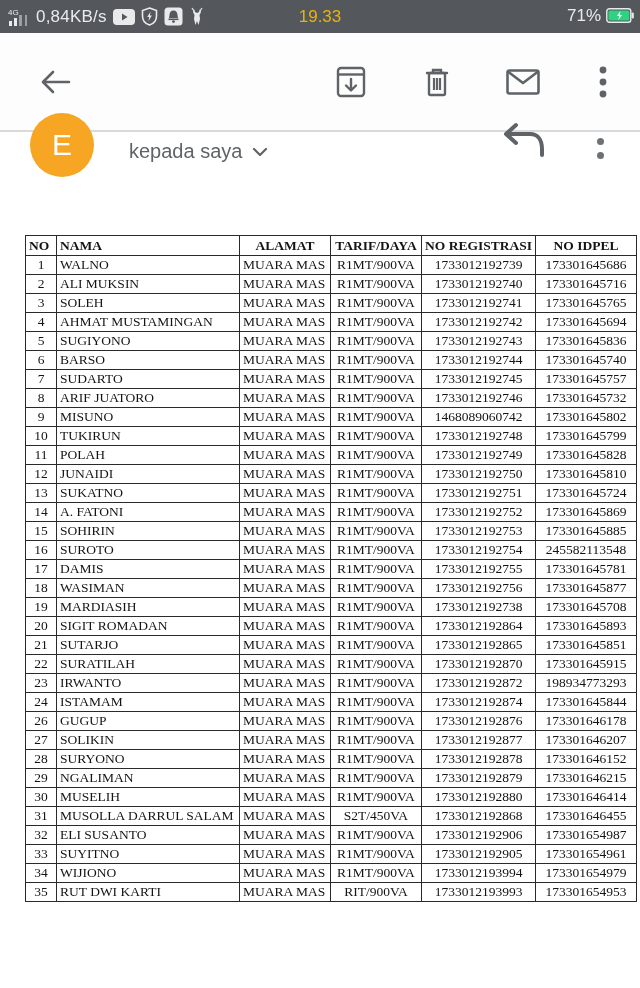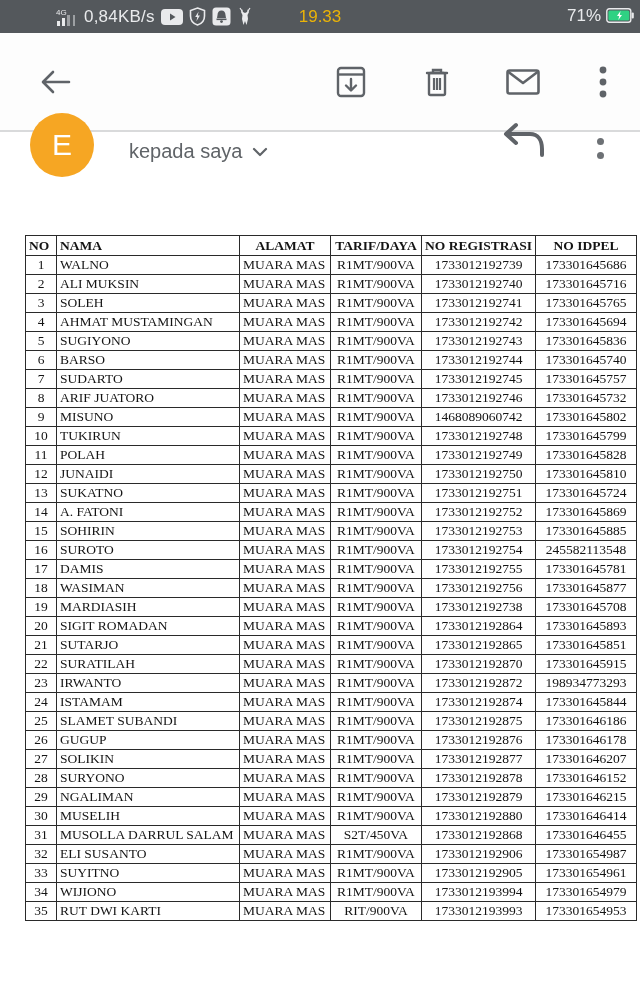--- a/index.html
+++ b/index.html
@@ -2,21 +2,21 @@
 <html><head>
 <meta charset="utf-8">
 <style>
   html,body{margin:0;padding:0;background:#ffffff;}
   .screen{position:relative;width:640px;height:988px;background:#ffffff;overflow:hidden;
           font-family:"Liberation Sans",sans-serif;}
 
   
   .status-bar{position:absolute;left:0;top:0;width:640px;height:33px;background:#54585c;
               display:flex;align-items:center;color:#e9eaec;}
-  .sb-left{display:flex;align-items:center;gap:6px;padding-left:8px;margin-left:48px;}
+  .sb-left{display:flex;align-items:center;gap:6px;padding-left:8px;}
   .sb-speed{font-size:17px;color:#e9eaec;letter-spacing:0.2px;}
   .sb-time{position:absolute;left:0;right:0;text-align:center;font-size:17px;color:#eab308;}
   .sb-right{position:absolute;right:6px;top:0;height:31px;display:flex;align-items:center;gap:5px;}
   .sb-percent{font-size:17px;color:#e9eaec;}
   .sb-icon{display:inline-flex;align-items:center;}
 
   
   .app-bar{position:absolute;left:0;top:33px;width:640px;height:97px;background:#fdfdfd;
            display:flex;align-items:center;}
   .back-btn{margin-left:36px;width:40px;height:40px;display:flex;align-items:center;justify-content:center;cursor:pointer;}
@@ -370,28 +370,20 @@
         </tr>
         <tr>
           <td class="c0">24</td>
           <td class="c1">ISTAMAM</td>
           <td class="c2">MUARA MAS</td>
           <td class="c3">R1MT/900VA</td>
           <td class="c4">1733012192874</td>
           <td class="c5">173301645844</td>
         </tr>
         <tr>
-          <td class="c0">25</td>
-          <td class="c1">SLAMET SUBANDI</td>
-          <td class="c2">MUARA MAS</td>
-          <td class="c3">R1MT/900VA</td>
-          <td class="c4">1733012192875</td>
-          <td class="c5">173301646186</td>
-        </tr>
-        <tr>
           <td class="c0">26</td>
           <td class="c1">GUGUP</td>
           <td class="c2">MUARA MAS</td>
           <td class="c3">R1MT/900VA</td>
           <td class="c4">1733012192876</td>
           <td class="c5">173301646178</td>
         </tr>
         <tr>
           <td class="c0">27</td>
           <td class="c1">SOLIKIN</td>

